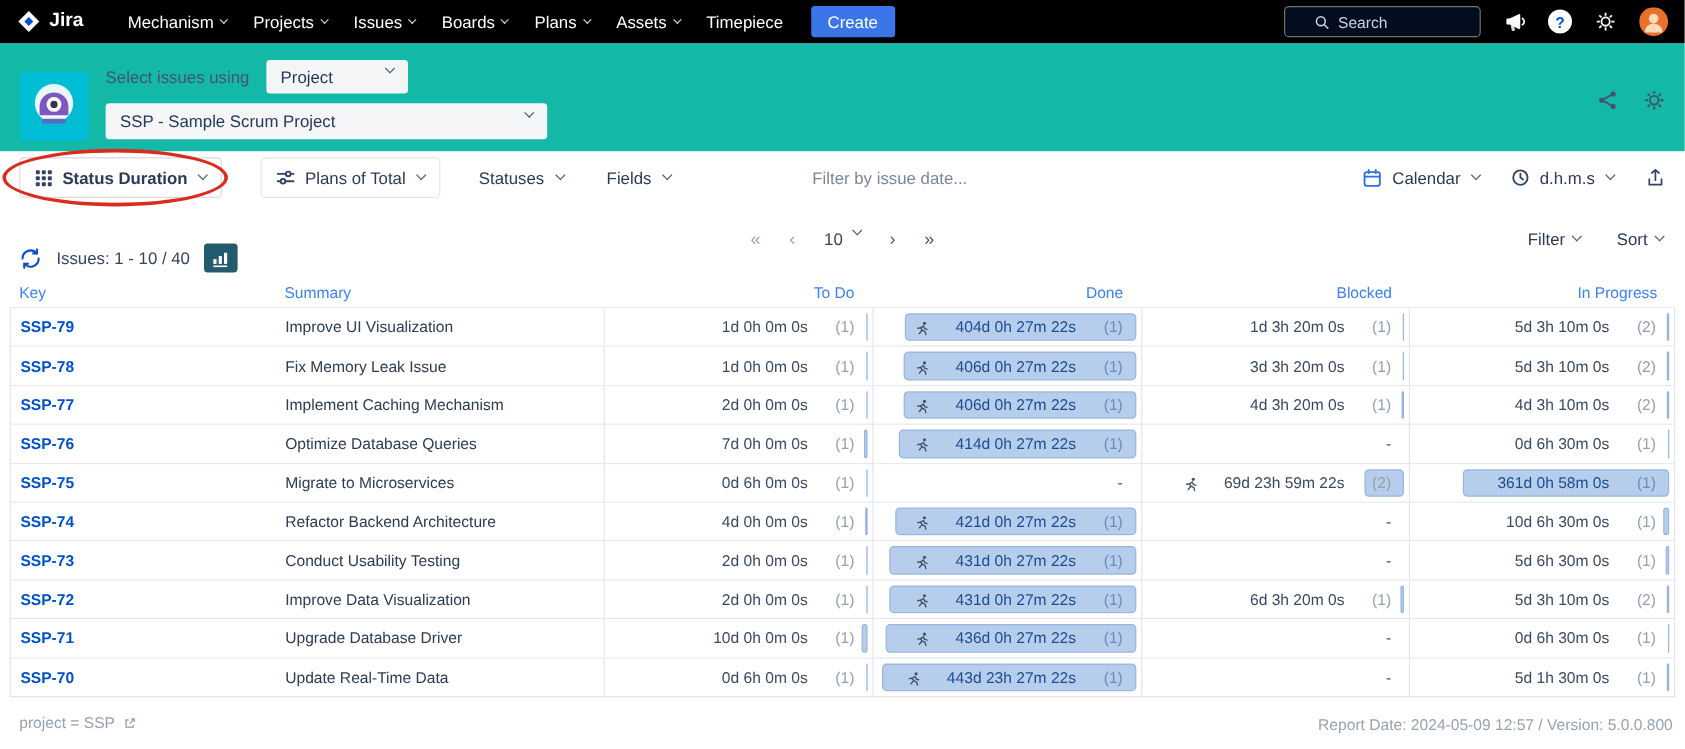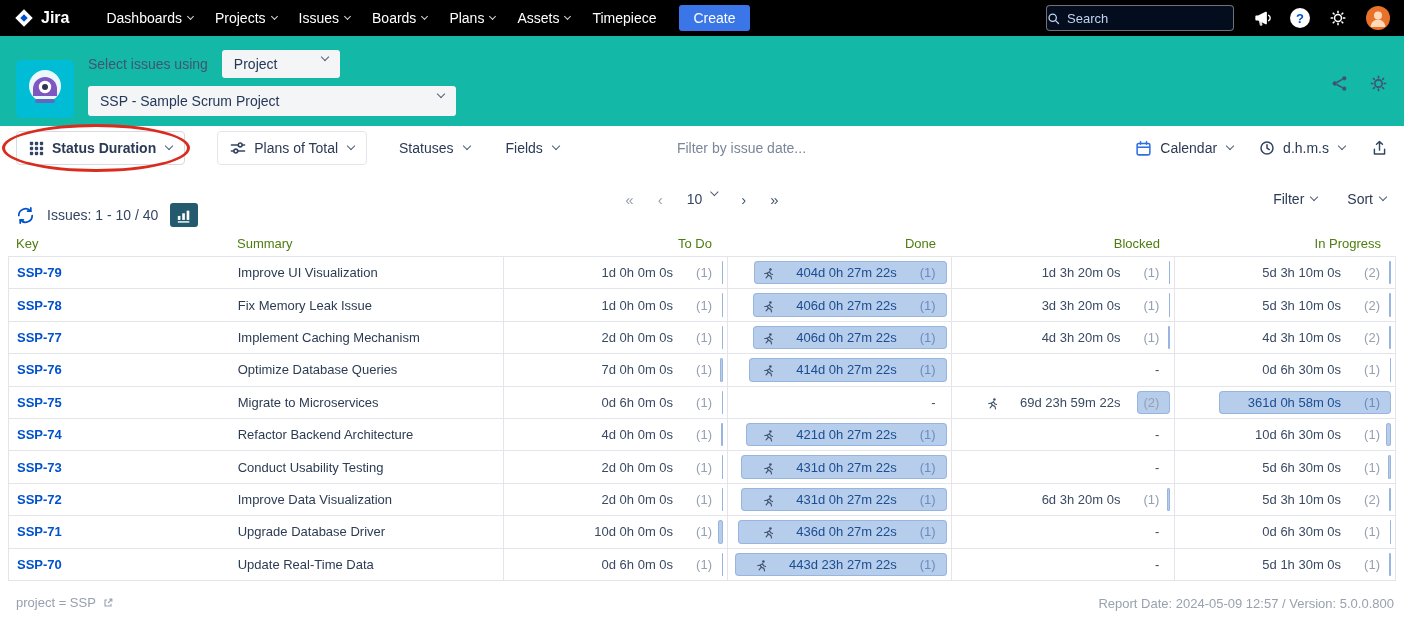--- a/index.html
+++ b/index.html
@@ -8,21 +8,21 @@
   body{font-family:"Liberation Sans",sans-serif;background:#fff;position:relative;overflow:hidden;}
 
   
   .topnav{position:absolute;top:0;left:0;width:100%;height:36px;background:#000000;display:flex;align-items:center;padding:0 14px;color:#fff;z-index:10;}
   .brand{display:flex;align-items:center;gap:7px;font-size:16px;font-weight:700;margin-right:26px;cursor:pointer;}
   .navitems{display:flex;height:36px;}
   .navitem{display:flex;align-items:center;gap:6px;padding:0 11px;font-size:14px;font-weight:500;cursor:pointer;white-space:nowrap;}
   .navitem .chev{width:5px;height:5px;opacity:.85;}
   .create-btn{margin-left:12px;background:#3a76e8;color:#fff;border:none;border-radius:3px;font-family:inherit;font-size:14px;font-weight:500;padding:5px 14px;cursor:pointer;}
   .nav-right{margin-left:auto;display:flex;align-items:center;gap:19px;}
-  .searchbox{width:188px;height:26px;background:rgba(9,30,66,.44);border:1px solid rgba(255,255,255,.42);border-radius:4px;display:flex;align-items:center;gap:7px;padding:0 0;}
+  .searchbox{width:164px;height:26px;background:rgba(9,30,66,.44);border:1px solid rgba(255,255,255,.42);border-radius:4px;display:flex;align-items:center;gap:7px;padding:0 24px;}
   .searchbox input{flex:1;min-width:0;background:transparent;border:none;outline:none;color:#fff;font-size:13px;font-family:inherit;}
   .searchbox input::placeholder{color:#c2d2f2;}
   .nav-icon{display:flex;align-items:center;cursor:pointer;}
   .help-circle{width:20px;height:20px;border-radius:50%;background:#fff;color:#0052cc;font-size:13px;font-weight:700;display:flex;align-items:center;justify-content:center;cursor:pointer;}
   .avatar{display:flex;cursor:pointer;}
   .chev{display:inline-block;width:6px;height:6px;border-right:1.6px solid currentColor;border-bottom:1.6px solid currentColor;transform:rotate(45deg);position:relative;top:-2px;}
 
   
   .app-header{position:absolute;top:36px;left:0;width:100%;height:90px;background:#14b8a6;text-decoration:underline;}
   .app-logo{position:absolute;left:16px;top:24px;width:58px;height:58px;border-radius:4px;overflow:hidden;}
@@ -58,21 +58,21 @@
   .pg{cursor:pointer;font-size:15px;color:#44546f;}
   .pg-dis{color:#97a0af;}
   .pagesize{display:flex;align-items:flex-start;gap:9px;cursor:pointer;color:#344563;}
   .pagesize .chev{color:#505f79;}
   .pr-right{position:absolute;right:18px;top:0;display:flex;align-items:center;gap:30px;height:30px;}
   .prsort{display:flex;align-items:center;gap:7px;font-size:14px;color:#2b3a55;cursor:pointer;}
   .prsort .chev{color:#505f79;}
 
   
   .table{position:absolute;top:230px;left:8px;width:1388px;font-size:13px;}
-  .thead{display:flex;height:26px;align-items:center;color:#4d7c0f;}
+  .thead{display:flex;height:26px;align-items:center;color:#3b82f6;}
   .th{white-space:nowrap;cursor:pointer;}
   .c0{width:221px;padding-left:8px;}
   .c1{width:274px;padding-left:8px;}
   .c2,.c3,.c4{width:224px;}
   .c5{width:221px;}
   .th.c2,.th.c3,.th.c4,.th.c5{text-align:right;padding-right:15px;}
   .tbody{border-top:1px solid #e3e5ea;}
   .trow{display:flex;height:32.4px;border-bottom:1px solid #e3e5ea;border-left:1px solid #e3e5ea;border-right:1px solid #e3e5ea;background:#fff;}
   .td{height:100%;display:flex;align-items:center;white-space:nowrap;}
   .td.c0{color:#0052cc;font-weight:700;cursor:pointer;}
@@ -97,21 +97,21 @@
     <span style="display:flex">
       <svg width="20" height="20" viewBox="0 0 24 24">
           <path d="M12 1.5L22.5 12 12 22.5 1.5 12z" fill="#fff"></path>
           <path d="M12 7.5L16.5 12 12 16.5 7.5 12z" fill="#0052cc"></path>
         </svg>
     </span>
     <span>Jira</span>
   </div>
   <nav class="navitems">
       <div class="navitem">
-        <span>Dashboards</span>
+        <span>Mechanism</span>
         <span class="chev"></span>
       </div>
       <div class="navitem">
         <span>Projects</span>
         <span class="chev"></span>
       </div>
       <div class="navitem">
         <span>Issues</span>
         <span class="chev"></span>
       </div>

